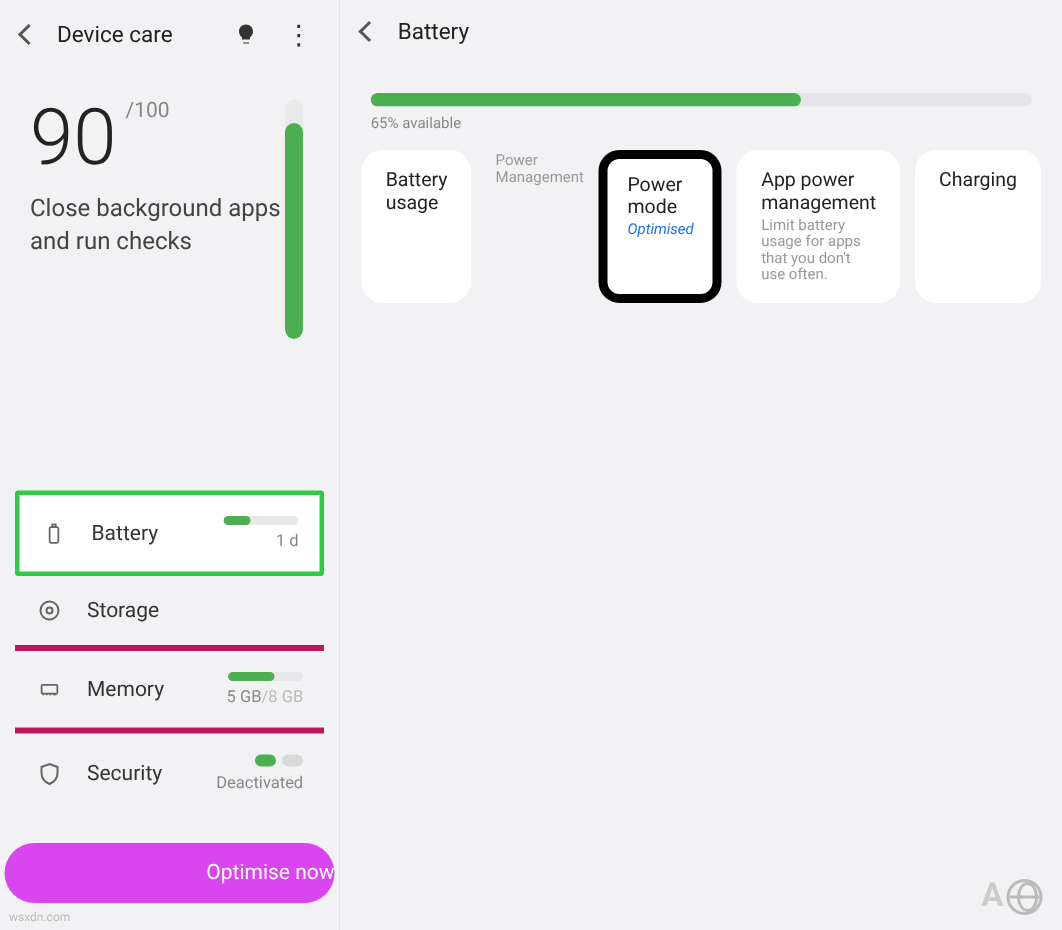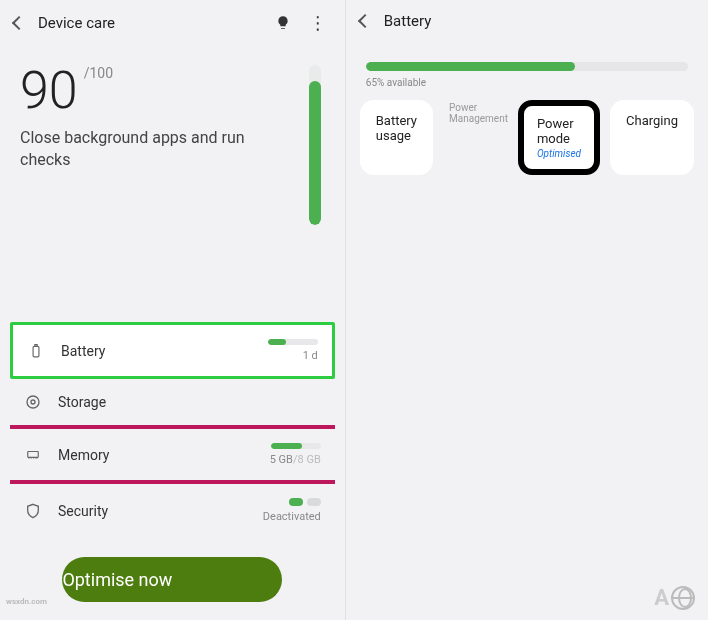--- a/index.html
+++ b/index.html
@@ -28,41 +28,41 @@
   .row .right { margin-left: auto; display: flex; flex-direction: column; align-items: flex-end; gap: 4px; }
   .mini-bar { width: 50px; height: 6px; background: #e8e8ea; border-radius: 4px; overflow: hidden; position: relative; }
   .mini-bar .fill { position: absolute; left: 0; top: 0; bottom: 0; background: #4caf50; border-radius: 4px; }
   .row .value { font-size: 11px; color: #888; }
   .row .value .muted { color: #bbb; }
   .toggle-dots { display: flex; gap: 4px; }
   .toggle-dots .dot { width: 14px; height: 8px; border-radius: 5px; }
   .toggle-dots .dot.on { background: #4caf50; }
   .toggle-dots .dot.off { background: #d8dbda; }
   .highlight { border: 3px solid #2ecc40; background: #fff; border-radius: 2px; }
-  .optimise-btn { margin: 8px auto 18px auto; width: 220px; padding: 12px 0; text-align: left; background: #4d7c0f; color: #fff; font-size: 18px; border-radius: 24px; cursor: pointer; }
+  .optimise-btn { margin: 8px auto 18px auto; width: 220px; padding: 12px 0; text-align: right; background: #d946ef; color: #fff; font-size: 14px; border-radius: 24px; cursor: pointer; }
   
   .batt-top { padding: 10px 20px 0 20px; }
   .batt-left { font-size: 22px; color: #222; }
   .batt-left .suffix { font-size: 12px; color: #666; margin-left: 2px; }
   .hbar { margin-top: 10px; height: 9px; background: #e6e6e8; border-radius: 5px; overflow: hidden; position: relative; }
   .hbar .fill { position: absolute; left: 0; top: 0; bottom: 0; background: #4caf50; border-radius: 5px; }
   .avail { font-size: 10px; color: #888; margin-top: 6px; }
   .cards { padding: 12px 14px; display: flex; gap: 10px; justify-content: space-between; }
   .card { background: #fff; border-radius: 14px; padding: 13px 16px; font-size: 13px; color: #222; cursor: pointer; }
   .section-label { font-size: 10px; color: #999; padding: 2px 0 0 6px; }
   .card .sub { font-size: 10px; margin-top: 2px; }
   .card .sub.blue { color: #1a73e8; font-style: italic; }
   .card .sub.grey { color: #999; }
   .card.highlighted { border: 6px solid #000000; padding: 10px 13px; }
   .card.plain { cursor: pointer; }
   .watermark { position: absolute; right: 12px; bottom: 10px; font-size: 22px; font-weight: 700; letter-spacing: 1px; color: #ccc; display: flex; align-items: center; gap: 0; pointer-events: none; }
   .watermark .globe { width: 24px; height: 24px; border: 2px solid #bbb; border-radius: 50%; position: relative; margin: 0 1px; }
   .watermark .globe::before { content: ""; position: absolute; left: 50%; top: 0; bottom: 0; width: 10px; margin-left: -5px; border: 2px solid #bbb; border-radius: 50%; }
   .watermark .globe::after { content: ""; position: absolute; top: 50%; left: 0; right: 0; height: 2px; background: #bbb; margin-top: -1px; }
-  .srcline { position: absolute; left: 6px; bottom: 14px; font-size: 8px; color: #bbb; pointer-events: none; font-weight: bold; }
+  .srcline { position: absolute; left: 6px; bottom: 4px; font-size: 8px; color: #bbb; pointer-events: none; }
   svg { display: block; }
 </style>
 </head>
 <body>
 
 <div class="panel left">
   <div class="header">
     <div class="back"></div>
     <div class="title">Device care</div>
     <div class="spacer"></div>
@@ -168,20 +168,24 @@
   <div class="cards">
     <div class="card plain">Battery usage</div>
 
     <div class="section-label">Power Management</div>
 
     <div class="card highlighted">
       <div>Power mode</div>
       <div class="sub blue">Optimised</div>
     </div>
 
+    <div class="card">
+      <div>App power management</div>
+      <div class="sub grey">Limit battery usage for apps that you don't use often.</div>
+    </div>
 
     <div class="card plain">Charging</div>
   </div>
 </div>
 
 <div class="watermark">
   <span>A</span>
   <span class="globe"></span>
 </div>
 <div class="srcline">wsxdn.com</div>

